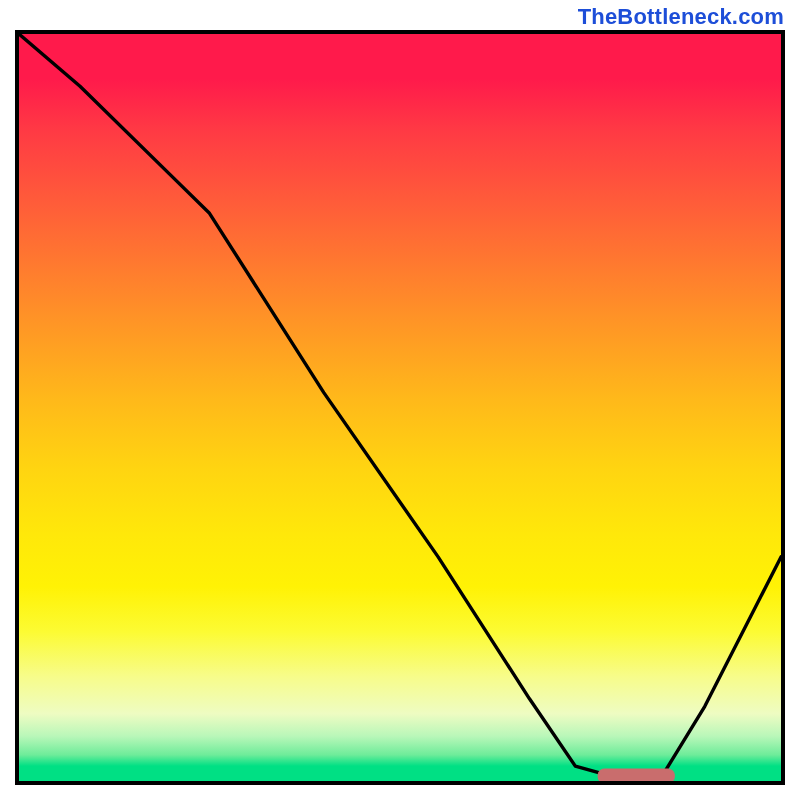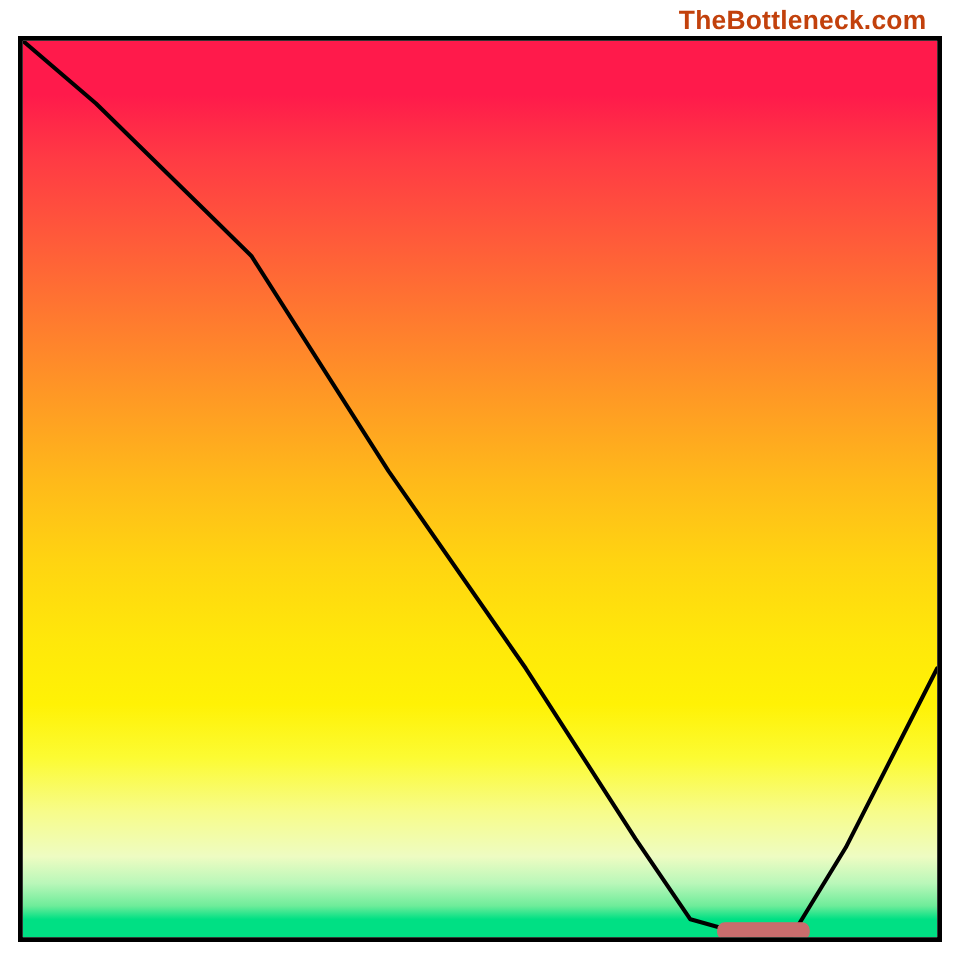--- a/index.html
+++ b/index.html
@@ -11,24 +11,24 @@
     font-family: Arial, Helvetica, sans-serif;
   }
   .container {
     position: relative;
     width: 800px;
     height: 800px;
   }
   .watermark {
     position: absolute;
     top: 4px;
-    right: 28px;
+    right: 16px;
     font-size: 22px;
     font-weight: 600;
-    color: #c2410c;
+    color: #1d4ed8;
     letter-spacing: 0.2px;
   }
   .plot-area {
     position: absolute;
     left: 15px;
     top: 30px;
     width: 770px;
     height: 755px;
     border: 4px solid #000;
     box-sizing: border-box;

